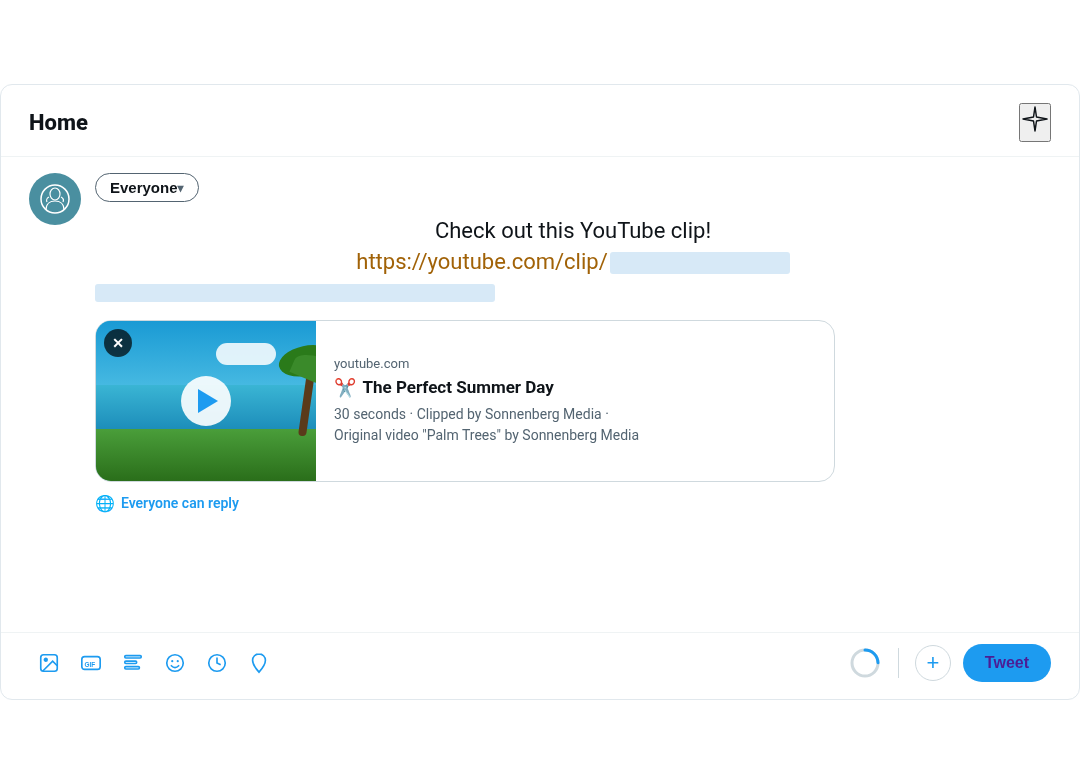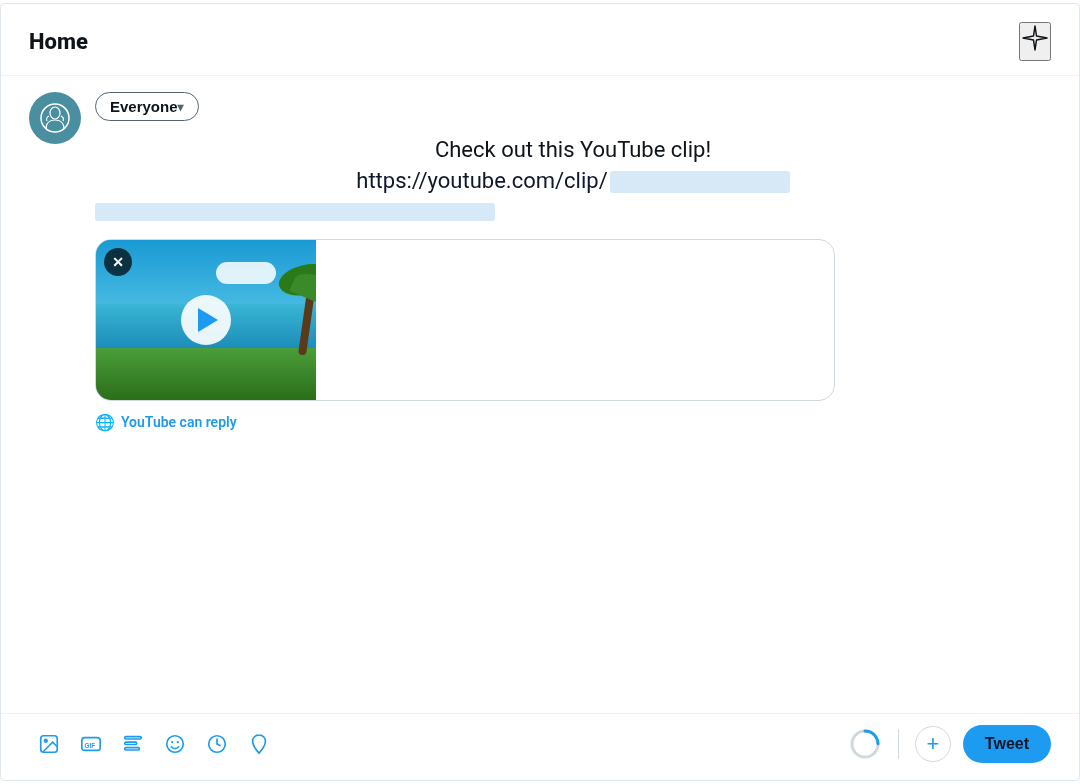--- a/index.html
+++ b/index.html
@@ -6,24 +6,24 @@
     body {
       font-family: -apple-system, BlinkMacSystemFont, "Segoe UI", Roboto, Helvetica, Arial, sans-serif;
       background: #fff;
       display: flex;
       justify-content: center;
       align-items: center;
       min-height: 100vh;
     }
     .window {
       width: 1080px;
-      height: 778px;
+      height: 616px;
       background: #fff;
       border: 1px solid #e1e8ed;
-      border-radius: 4px;
+      border-radius: 12px;
       display: flex;
       flex-direction: column;
       padding: 0;
       overflow: hidden;
       position: relative;
     }
     .header {
       display: flex;
       justify-content: space-between;
       align-items: center;
@@ -95,21 +95,21 @@
     }
     .tweet-text {
       font-size: 22px;
       color: #0f1419;
       font-weight: 400;
       line-height: 1.4;
       margin-top: 4px;
       text-align: center;
     }
     .tweet-link {
-      color: #0f172a;
+      color: #a16207;
       font-size: 22px;
       text-decoration: none;
     }
     .link-highlight {
       display: inline-block;
       background: #d7e9f7;
       border-radius: 3px;
       width: 180px;
       height: 22px;
       vertical-align: middle;
@@ -368,21 +368,21 @@
       cursor: pointer;
       display: flex;
       align-items: center;
       justify-content: center;
       color: #1d9bf0;
       font-size: 22px;
       font-weight: 300;
     }
     .tweet-btn {
       background: #1d9bf0;
-      color: #0f172a;
+      color: #4c1d95;
       border: none;
       border-radius: 24px;
       padding: 10px 22px;
       font-size: 16px;
       font-weight: 700;
       cursor: pointer;
       white-space: nowrap;
     }
   </style>
 </head>
@@ -436,27 +436,38 @@
               <div class="sea"></div>
               <div class="beach"></div>
               <div class="cloud"></div>
               <div class="palm"></div>
             </div>
             <div class="close-btn">
               <span>✕</span>
             </div>
             <div class="play-btn"></div>
           </div>
+          <div class="preview-info">
+            <span class="preview-source">youtube.com</span>
+            <div class="preview-title">
+              <span class="scissors-icon">✂️</span>
+              <span>The Perfect Summer Day</span>
+            </div>
+            <div class="preview-meta">
+              <span>30 seconds · Clipped by Sonnenberg Media ·</span><br>
+              <span>Original video "Palm Trees" by Sonnenberg Media</span>
+            </div>
+          </div>
         </div>
       </div>
     </div>
 
     <div class="reply-permission">
       <span class="reply-globe">🌐</span>
-      <span>YouTube can reply</span>
+      <span>Everyone can reply</span>
     </div>
   </div>
 
   <div class="divider2"></div>
 
   <div class="toolbar">
     <div class="toolbar-icons">
 
       <button class="toolbar-icon-btn" title="Image">
         <svg viewBox="0 0 24 24">

